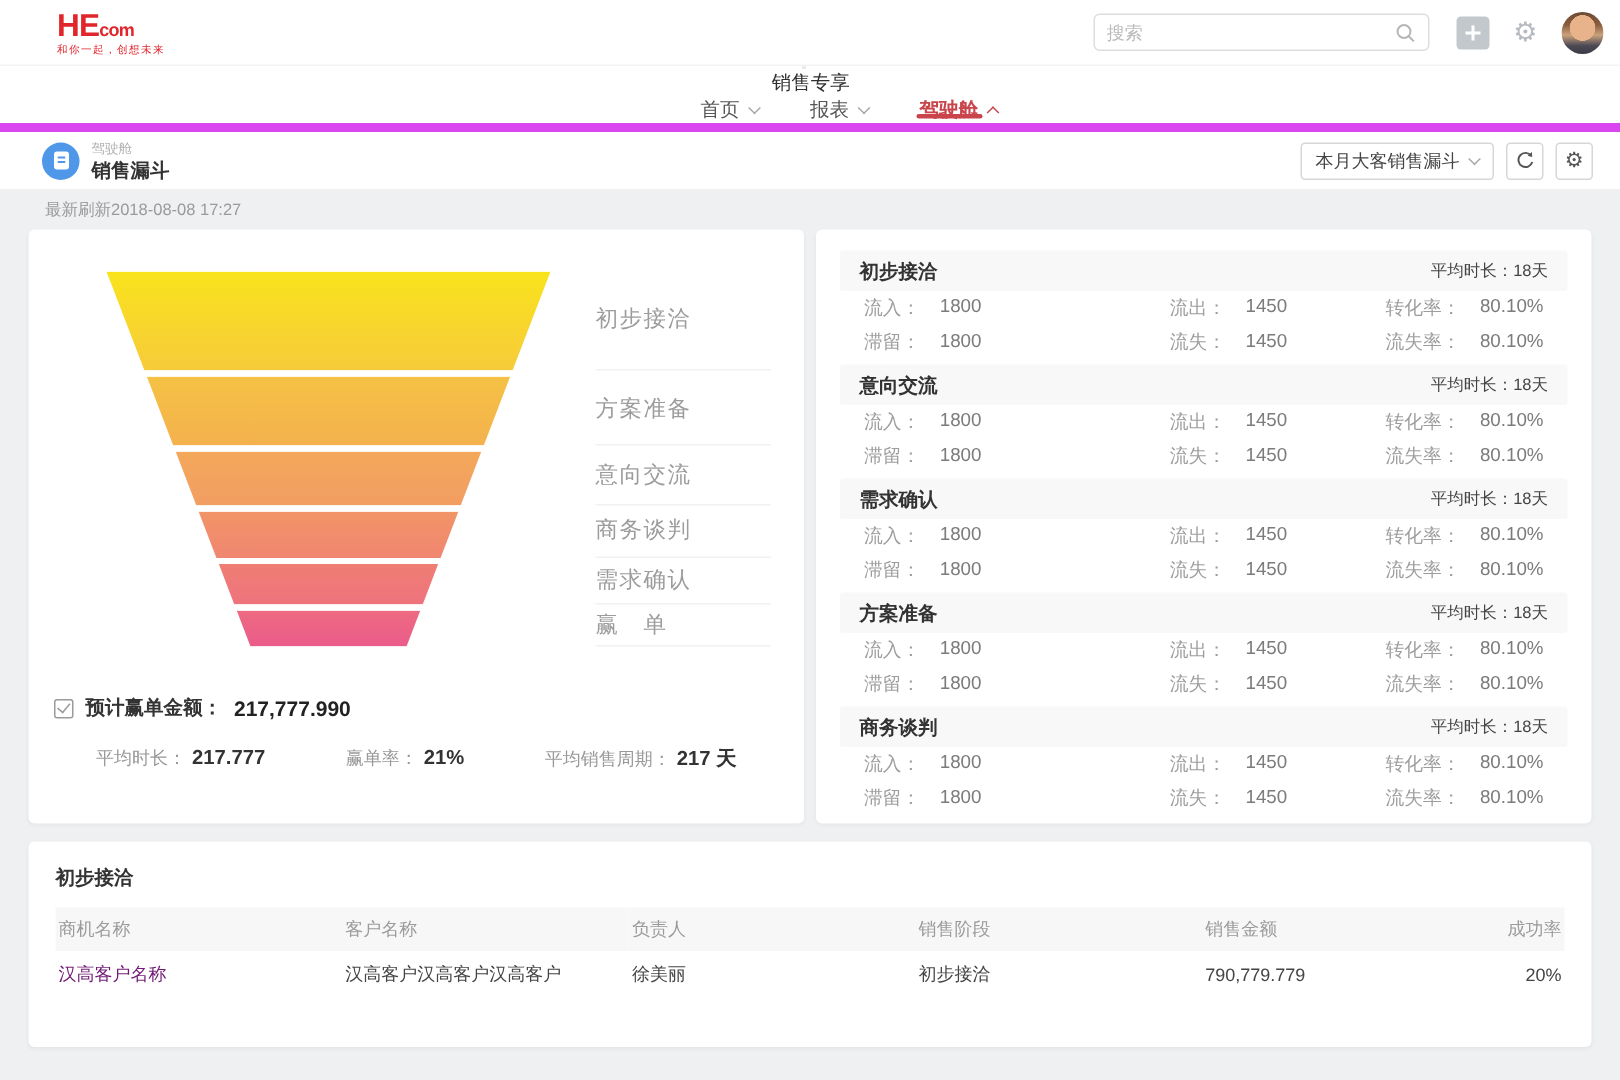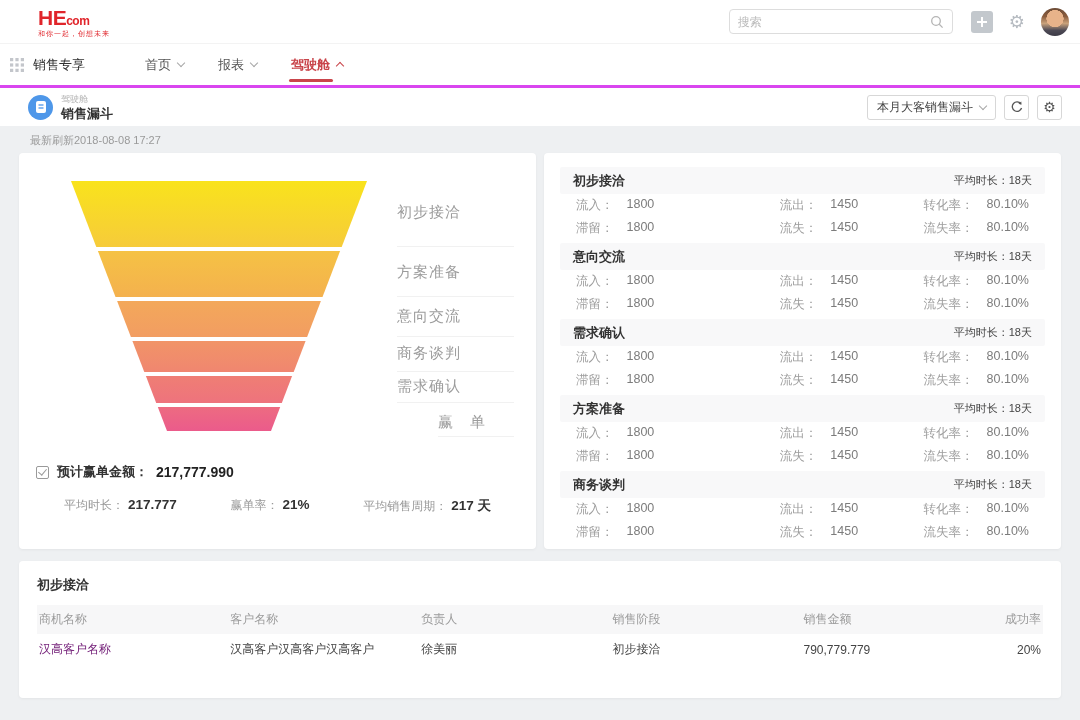--- a/index.html
+++ b/index.html
@@ -29,21 +29,21 @@
   .plus-btn::after  { width:2px; height:10px; left:10px; top:6px; }
   .hdr-gear { margin-left:16px; font-size:18px; color:#b6bbc1; cursor:pointer; line-height:1;
     font-family:"DejaVu Sans",sans-serif; }
   .avatar { width:28px; height:28px; border-radius:50%; margin-left:16px; cursor:pointer;
     background:
       radial-gradient(circle at 50% 38%, #e8b38a 0 38%, transparent 39%),
       linear-gradient(180deg, #6b4a35 0%, #8a5c3d 30%, #caa27b 55%, #4d4a55 80%, #3c3a46 100%);
   }
   
   .nav-bar { height:44px; background:#fff; display:flex; align-items:center;
-    padding:0 18px 0 10px; border-bottom:3px solid #d946ef; }
+    padding:0 18px 0 10px; border-bottom:6px solid #d946ef;flex-direction:column; }
   .grid-icon { width:14px; height:14px; cursor:pointer; }
   .workspace { font-size:13px; color:#2f2f2f; margin-left:9px; cursor:pointer; }
   .nav-items { display:flex; margin-left:60px; gap:34px; height:100%; }
   .nav-item { display:flex; align-items:center; gap:7px; font-size:13px; color:#555;
     cursor:pointer; position:relative; height:100%; }
   .chev { width:6px; height:6px; border-right:1.4px solid #a7a7a7; border-bottom:1.4px solid #a7a7a7;
     transform:rotate(45deg); margin-top:-3px; }
   .nav-item.active { color:#c9454b; font-weight:bold; }
   .nav-item.active .chev { border-color:#c9454b; transform:rotate(-135deg); margin-top:3px; }
   .nav-item.active::after { content:""; position:absolute; left:-2px; right:10px; bottom:3px;
@@ -84,21 +84,21 @@
     clip-path:polygon(76.9px 0,223.1px 0,212.8px 27px,87.2px 27px); }
   .fseg:nth-child(6){ height:24px; background:linear-gradient(#ed6b81,#eb5b8b);
     clip-path:polygon(88.8px 0,211.2px 0,202px 24px,98px 24px); }
   .f-label { position:absolute; left:378px; right:22px; font-size:15px; color:#9c9c9c;
     border-bottom:1px solid #f1f1f1; letter-spacing:1px; }
   .f-label:nth-of-type(1){ top:50px;  height:44px; }
   .f-label:nth-of-type(2){ top:110px; height:34px; }
   .f-label:nth-of-type(3){ top:154px; height:30px; }
   .f-label:nth-of-type(4){ top:191px; height:28px; }
   .f-label:nth-of-type(5){ top:224px; height:26px; }
-  .f-label:nth-of-type(6){ top:260px; height:24px;margin-left:41px; }
+  .f-label:nth-of-type(6){ top:254px; height:24px; }
   .expected-row { display:flex; align-items:center; gap:8px; margin:10px 0 0 17px; }
   .check-icon { width:13px; height:13px; border:1.5px solid #9a9a9a; border-radius:2px; position:relative; }
   .check-icon::after { content:""; position:absolute; left:3px; top:0px; width:4px; height:7px;
     border-right:1.6px solid #9a9a9a; border-bottom:1.6px solid #9a9a9a; transform:rotate(40deg); }
   .expected-label { font-size:13px; font-weight:bold; color:#333; }
   .expected-value { font-size:14px; font-weight:bold; color:#222; }
   .stats-row { display:flex; margin:16px 45px 0; justify-content:space-between; }
   .stat { display:flex; align-items:baseline; gap:4px; }
   .stat-label { font-size:12px; color:#999; }
   .stat-value { font-size:13.5px; font-weight:bold; color:#333; }

